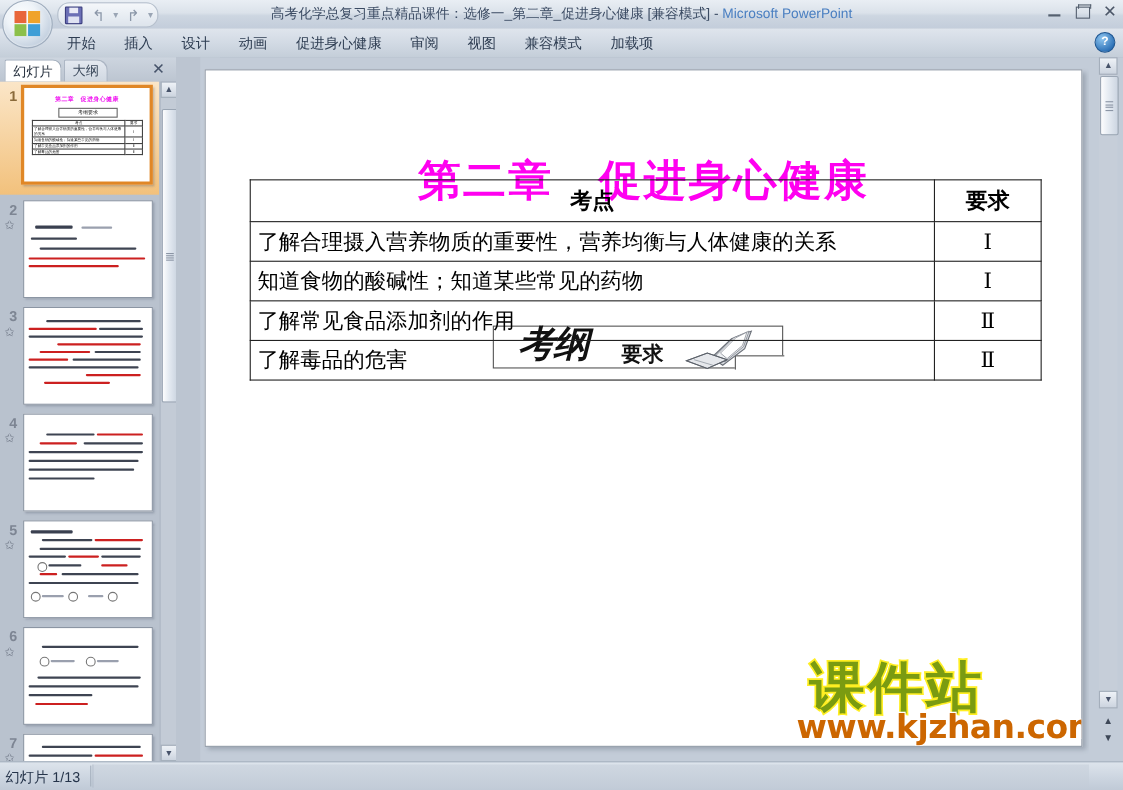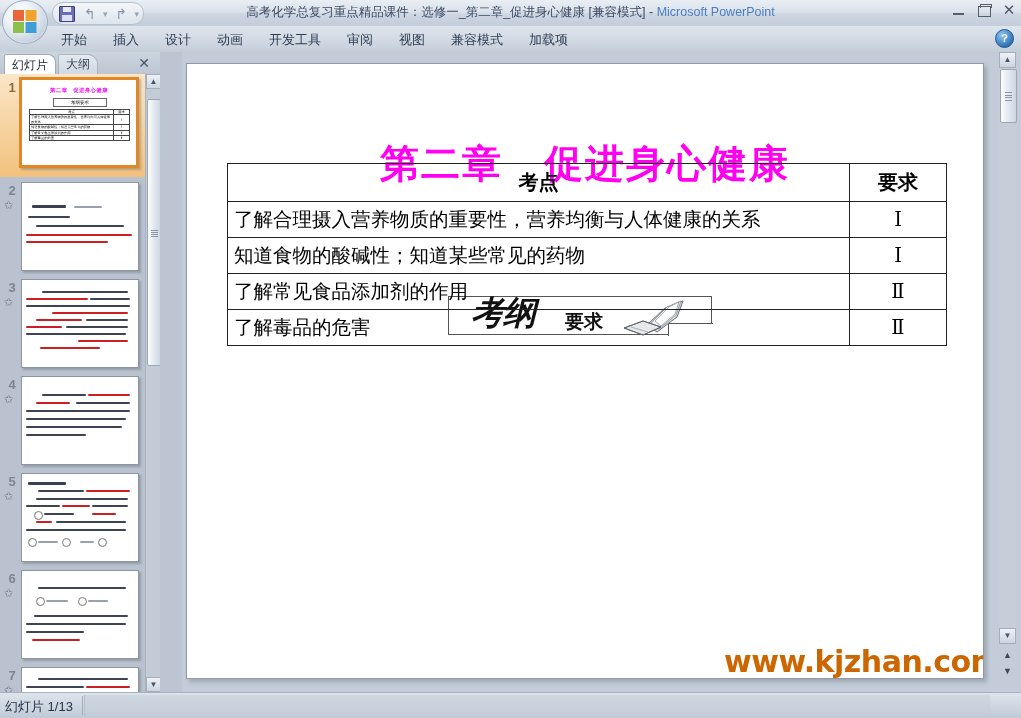--- a/index.html
+++ b/index.html
@@ -329,21 +329,21 @@
     <div class="qat-btn arrow-redo">↱</div>
     <div class="qat-sep">▾</div>
   </div>
 
   <div class="ribbon">
     <div class="tabs">
       <div class="tab">开始</div>
       <div class="tab">插入</div>
       <div class="tab">设计</div>
       <div class="tab">动画</div>
-      <div class="tab">开发工具</div>
+      <div class="tab">促进身心健康</div>
       <div class="tab">审阅</div>
       <div class="tab">视图</div>
       <div class="tab">兼容模式</div>
       <div class="tab">加载项</div>
     </div>
     <div class="help-btn">?</div>
   </div>
 
   <div class="leftpanel">
     <div class="panel-tabs">
@@ -541,20 +541,21 @@
           <td class="c-req">Ⅱ</td>
         </tr>
         <tr>
           <td class="c-point">了解毒品的危害</td>
           <td class="c-req">Ⅱ</td>
         </tr>
       </tbody>
         </table>
 
       <div class="watermark">
+        <div class="wm-cn">课件站</div>
         <div class="wm-url">www.kjzhan.com</div>
       </div>
     </div>
   </div>
 
   <div class="right-scroll">
     <div class="rs-track"></div>
     <div class="rs-arrow rs-up">▲</div>
     <div class="rs-thumb">
       <div class="rs-grip">

